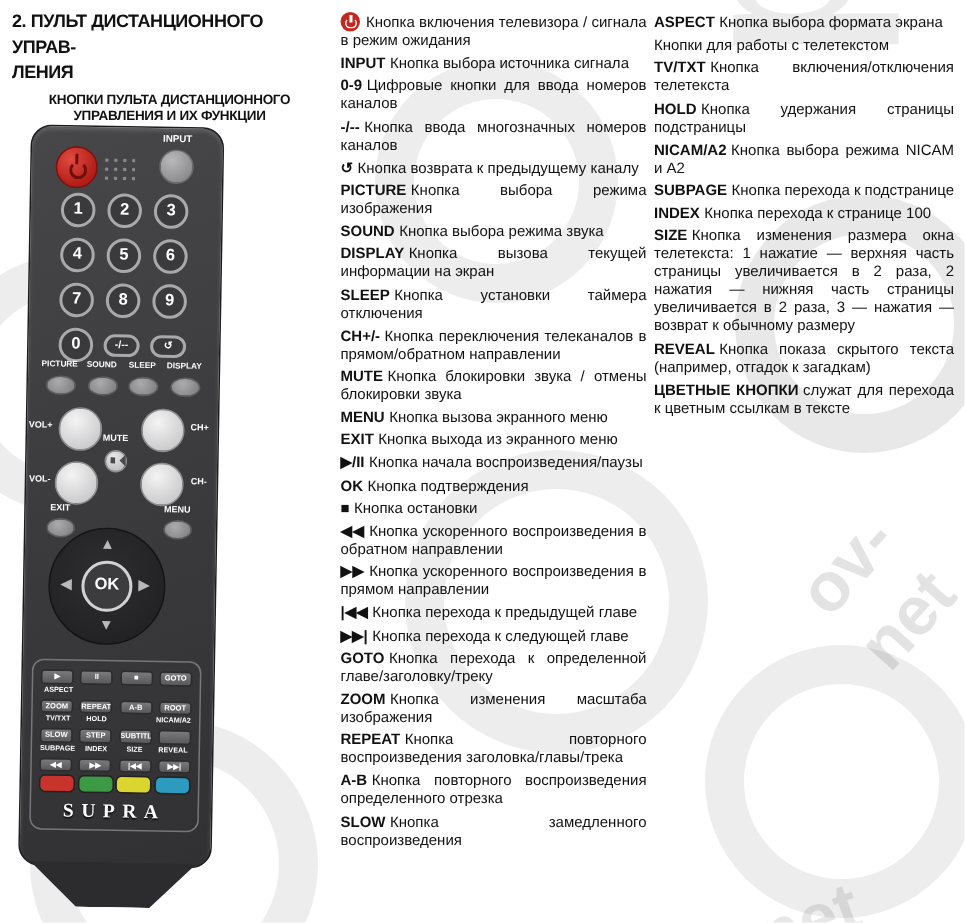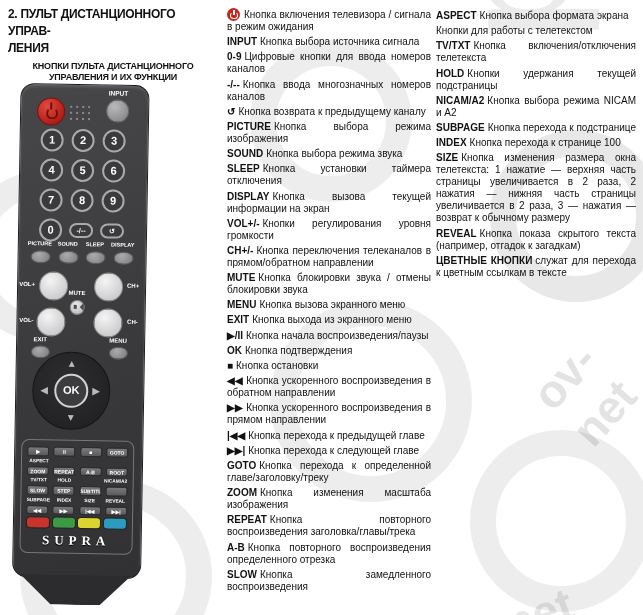--- a/index.html
+++ b/index.html
@@ -245,30 +245,27 @@
 
     <div class="def">
       <b class="term">PICTURE</b><span class="dtext">Кнопка выбора режима изображения</span>
     </div>
 
     <div class="def">
       <b class="term">SOUND</b><span class="dtext">Кнопка выбора режима звука</span>
     </div>
 
     <div class="def">
+      <b class="term">DISPLAY</b><span class="dtext">Кнопка вызова текущей информации на экран</span>
+    </div>
+
+    <div class="def">
       <b class="term">SLEEP</b><span class="dtext">Кнопка установки таймера отключения</span>
     </div>
 
-    <div class="def">
-      <b class="term">DISPLAY</b><span class="dtext">Кнопка вызова текущей информации на экран</span>
-    </div>
-
-    <div class="def">
-      <b class="term">VOL+/-</b><span class="dtext">Кнопки регулирования уровня громкости</span>
-    </div>
 
     <div class="def">
       <b class="term">CH+/-</b><span class="dtext">Кнопка переключения телеканалов в прямом/обратном направлении</span>
     </div>
 
     <div class="def">
       <b class="term">MUTE</b><span class="dtext">Кнопка блокировки звука / отмены блокировки звука</span>
     </div>
 
     <div class="def">
@@ -339,21 +336,21 @@
 
     <div class="def">
       <b class="term"></b><span class="dtext">Кнопки для работы с телетекстом</span>
     </div>
 
     <div class="def">
       <b class="term">TV/TXT</b><span class="dtext">Кнопка включения/отключения телетекста</span>
     </div>
 
     <div class="def">
-      <b class="term">HOLD</b><span class="dtext">Кнопки удержания текущей подстраницы</span>
+      <b class="term">HOLD</b><span class="dtext">Кнопка удержания страницы подстраницы</span>
     </div>
 
     <div class="def">
       <b class="term">NICAM/A2</b><span class="dtext">Кнопка выбора режима NICAM и A2</span>
     </div>
 
     <div class="def">
       <b class="term">SUBPAGE</b><span class="dtext">Кнопка перехода к подстранице</span>
     </div>
 

